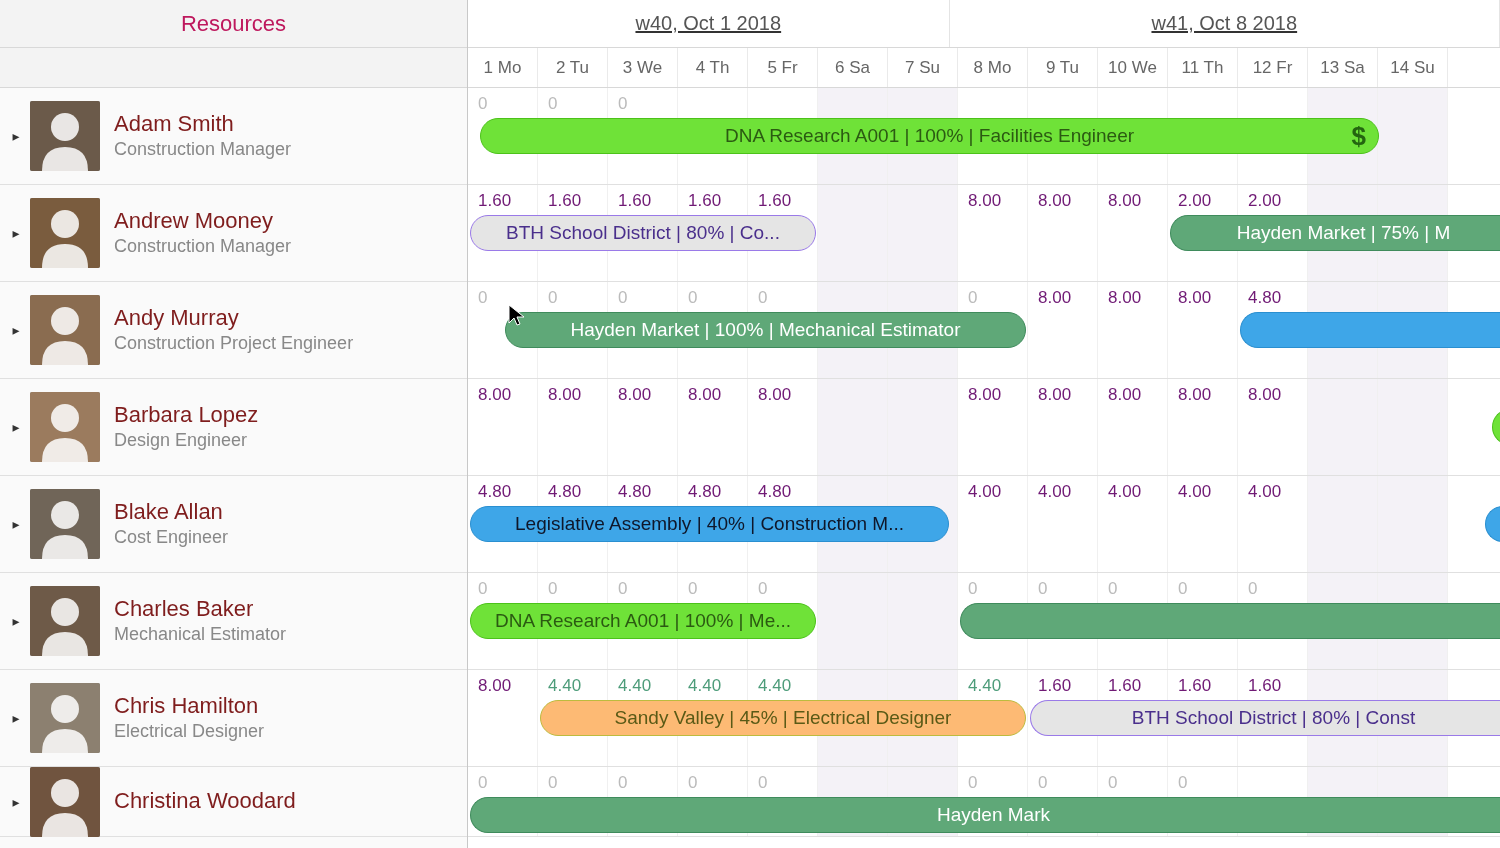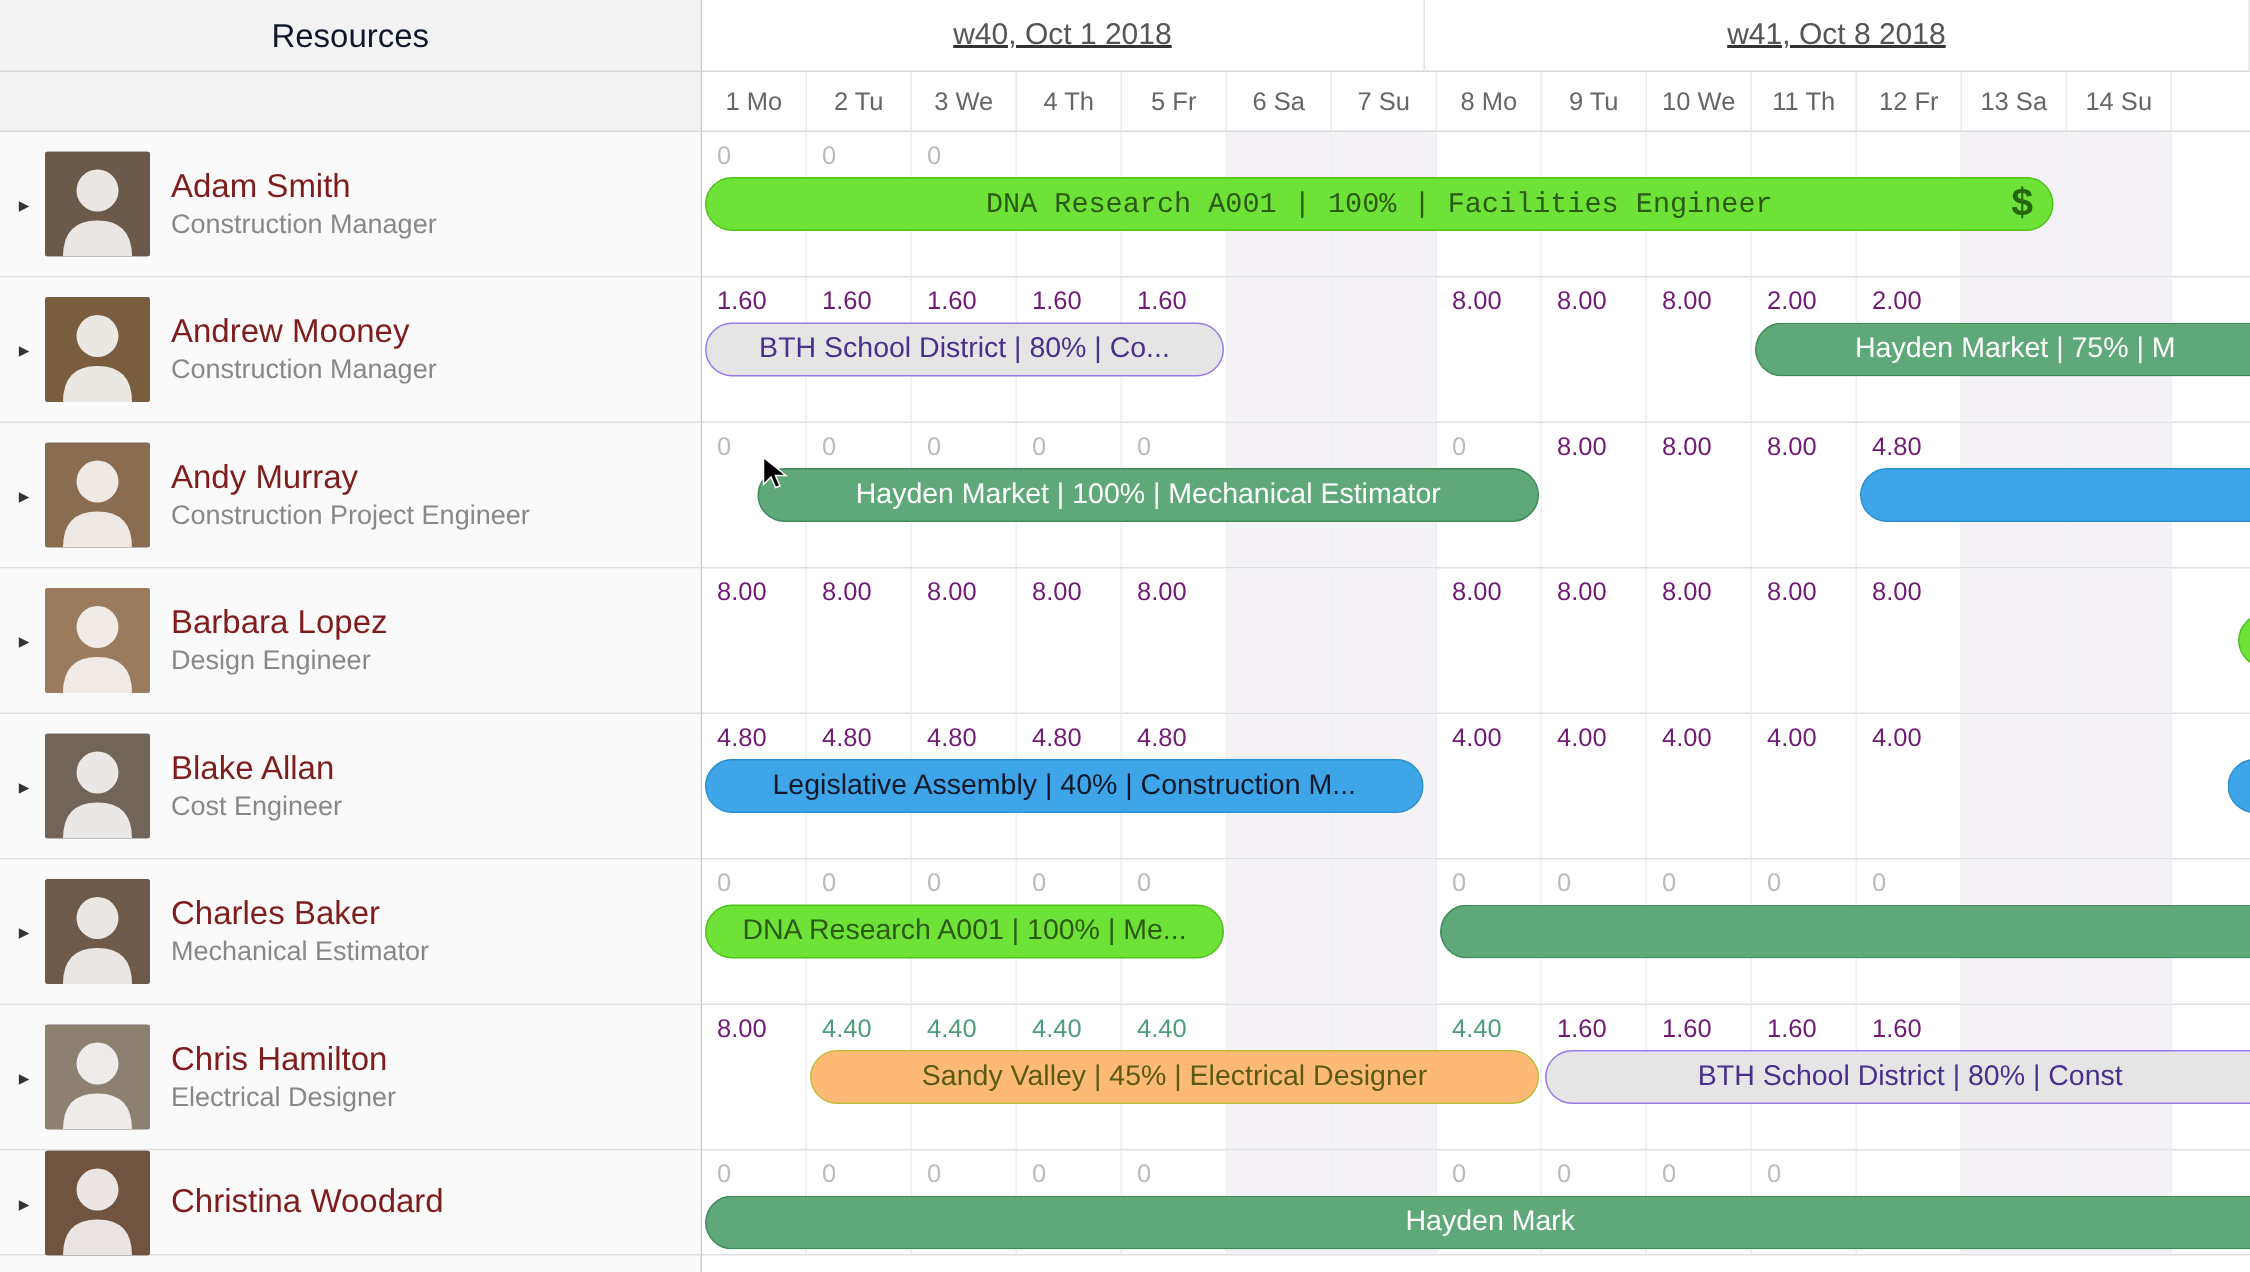--- a/index.html
+++ b/index.html
@@ -24,21 +24,21 @@
     flex: 0 0 468px;
     border-right: 1px solid #c8c8c8;
     background: #fafafa;
   }
   .sidebar-header {
     height: 48px;
     display: flex;
     align-items: center;
     justify-content: center;
     font-size: 22px;
-    color: #0f172a;
+    color: #be185d;
     border-bottom: 1px solid #d8d8d8;
     background: #f3f3f3;
     text-align: right;
   }
   .sidebar-subheader {
     height: 40px;
     border-bottom: 1px solid #d8d8d8;
     background: #f3f3f3;
   }
   .resource-row {
@@ -347,21 +347,21 @@
           <div class="day-cell"></div>
           <div class="day-cell weekend"></div>
           <div class="day-cell weekend"></div>
           <div class="day-cell"></div>
           <div class="day-cell"></div>
           <div class="day-cell"></div>
           <div class="day-cell"></div>
           <div class="day-cell"></div>
           <div class="day-cell weekend"></div>
           <div class="day-cell weekend"></div>
-          <div class="task lime" style="left: 2px; width: 899px; justify-content: center; font-family: Liberation Mono, monospace;">DNA Research A001 | 100% | Facilities Engineer<span class="dollar">$</span></div>
+          <div class="task lime" style="left: 12px; width: 899px; justify-content: center;">DNA Research A001 | 100% | Facilities Engineer<span class="dollar">$</span></div>
         </div>
         <div class="timeline-row">
           <div class="day-cell">
             <span class="hours green">1.60</span>
           </div>
           <div class="day-cell">
             <span class="hours green">1.60</span>
           </div>
           <div class="day-cell">
             <span class="hours green">1.60</span>

